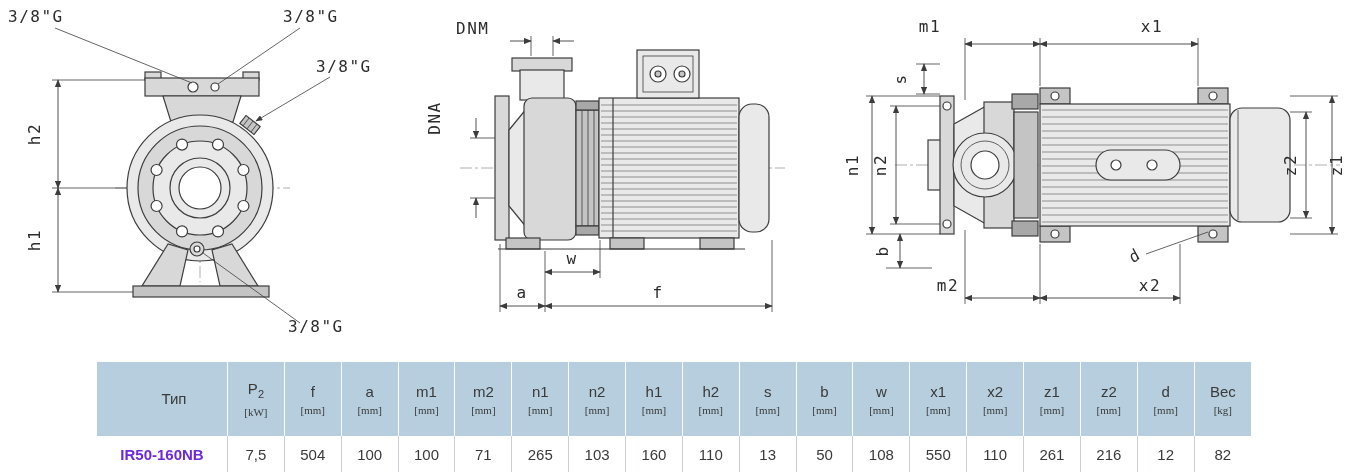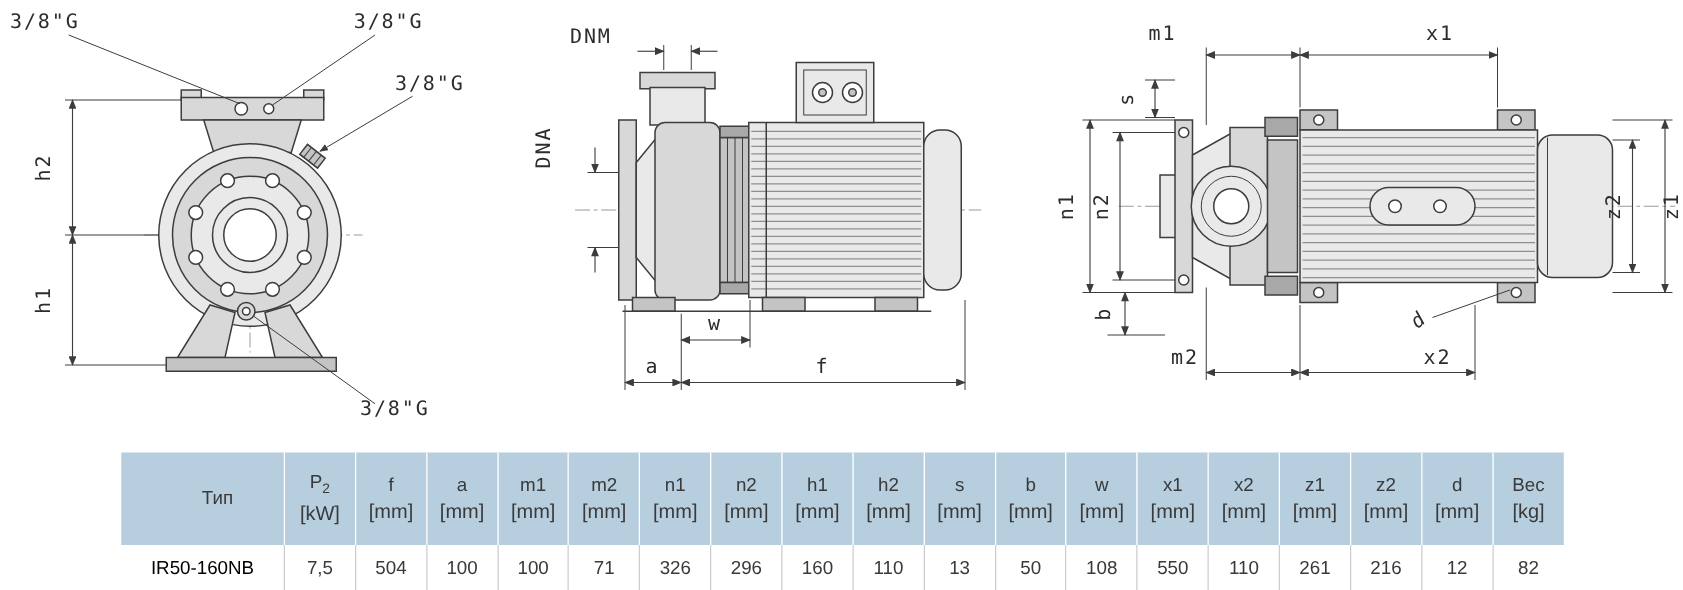--- a/index.html
+++ b/index.html
@@ -34,27 +34,27 @@
   }
   #spec-table thead th{
     background:#b6cedd;font-weight:normal;font-size:15px;
     vertical-align:middle;text-align:center;height:74px;
     border-right:1px solid #ffffff;padding:0;
   }
   #spec-table thead th:first-child{width:106px;padding-left:24px;}
   #spec-table thead th:last-child{border-right:none;}
   .hdr-main{line-height:18px;}
   .hdr-main sub{font-size:11px;}
-  .hdr-unit{font-size:16px;margin-top:3px;}
+  .hdr-unit{font-size:11px;margin-top:3px;font-family:Liberation Serif, serif;}
   #spec-table tbody td{
     background:#ffffff;text-align:center;font-size:15px;height:34px;
     border-right:1px solid #c9ced3;vertical-align:middle;
   }
   #spec-table tbody td:last-child{border-right:none;margin-top:32px;}
-  #spec-table tbody td:first-child{font-weight:normal;color:#000000;}
+  #spec-table tbody td:first-child{font-weight:bold;color:#6d28d9;}
 </style>
 </head>
 <body>
 
 <svg id="front-view" class="view" viewBox="0 0 400 355">
   <defs>
     <marker id="arF" viewBox="0 0 10 8" refX="9" refY="4" markerWidth="9" markerHeight="7" orient="auto-start-reverse">
       <path d="M0,0 L10,4 L0,8 z" fill="#3c3c3c"></path>
     </marker>
   </defs>
@@ -396,22 +396,22 @@
       </tr>
   </thead>
   <tbody>
     <tr>
         <td>IR50-160NB</td>
         <td>7,5</td>
         <td>504</td>
         <td>100</td>
         <td>100</td>
         <td>71</td>
-        <td>326</td>
-        <td>296</td>
+        <td>265</td>
+        <td>103</td>
         <td>160</td>
         <td>110</td>
         <td>13</td>
         <td>50</td>
         <td>108</td>
         <td>550</td>
         <td>110</td>
         <td>261</td>
         <td>216</td>
         <td>12</td>

